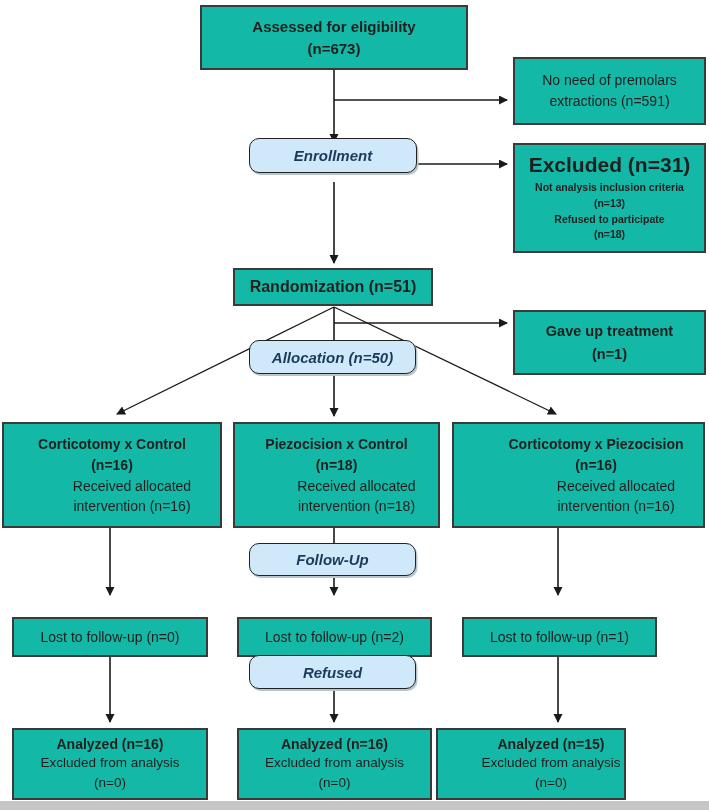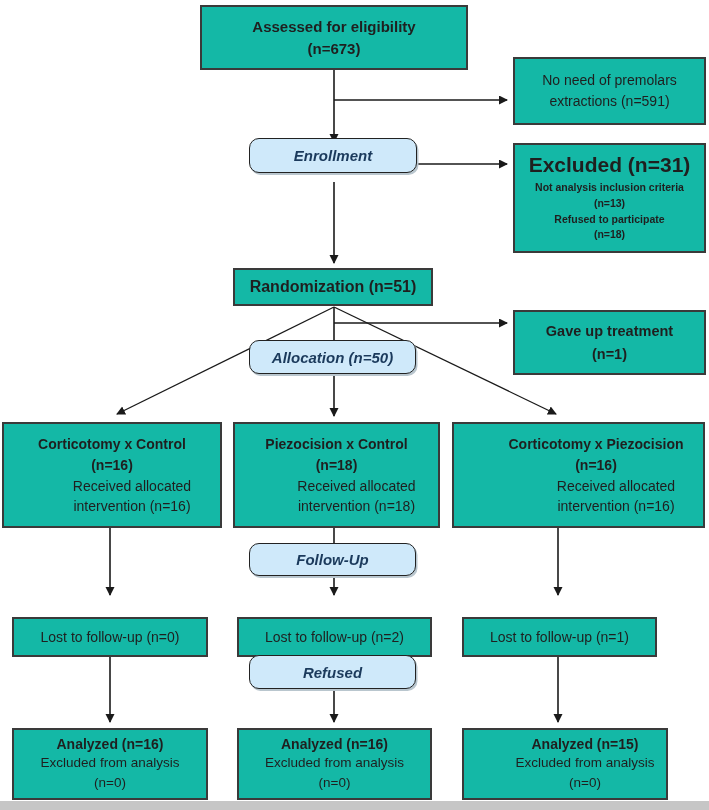--- a/index.html
+++ b/index.html
@@ -36,21 +36,21 @@
   .group-sub { font-size:14px; line-height:1.45;margin-left:40px; }
   #follow-up { left:249px; top:543px; width:167px; height:33px; font-size:15px; }
   .lost { top:600px; height:40px; font-size:14px;margin-top:17px; }
   #lost-0 { left:12px; width:196px; }
   #lost-1 { left:237px; width:195px; }
   #lost-2 { left:462px; width:195px; }
   #analysis { left:249px; top:655px; width:167px; height:34px; font-size:15px; }
   .analyzed { top:728px; height:72px; }
   #analyzed-0 { left:12px; width:196px; }
   #analyzed-1 { left:237px; width:195px; }
-  #analyzed-2 { left:462px; width:206px;padding-left:40px; }
+  #analyzed-2 { left:436px; width:190px;padding-left:40px; }
   .analyzed-title { font-weight:bold; font-size:14px; margin-bottom:1px; }
   .analyzed-sub { font-size:13.5px; line-height:1.45; }
   .bottom-strip { position:absolute; left:0; top:801px; width:709px; height:9px; background:#c6c6c6; z-index:0; }
 </style>
 </head>
 <body>
 
 <div class="canvas">
 
   <svg class="arrows" width="709" height="810" viewBox="0 0 709 810">

